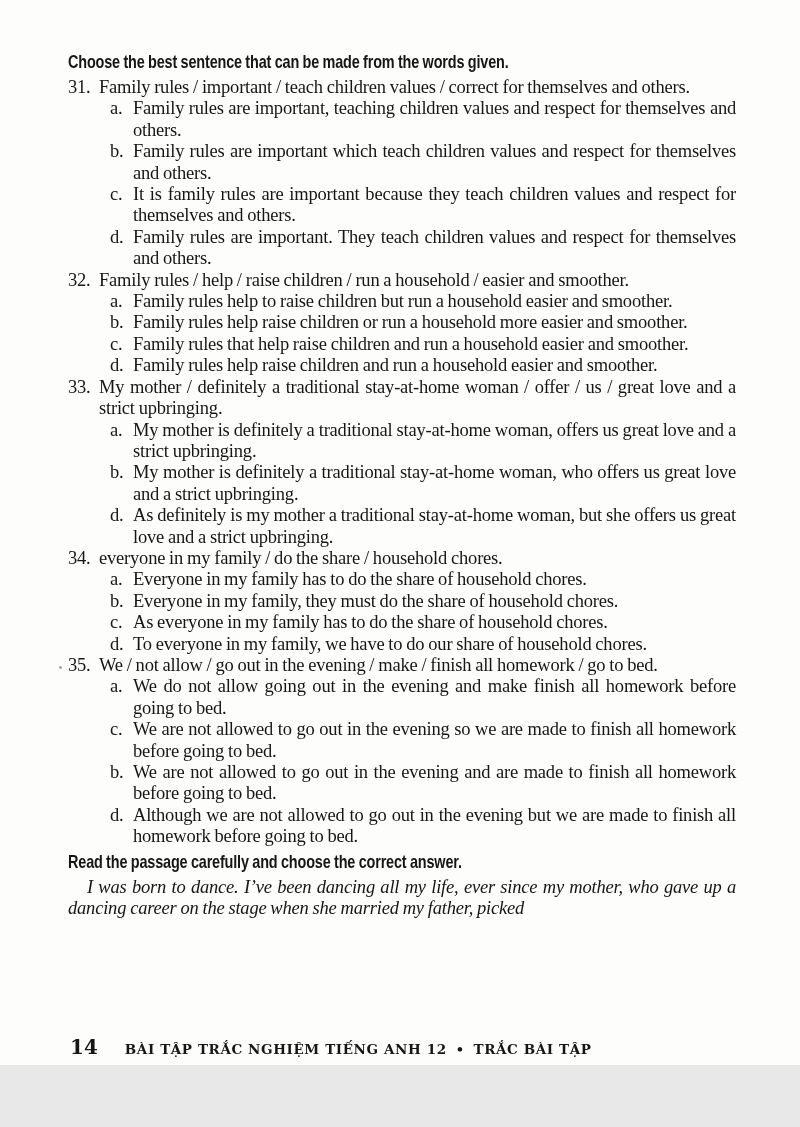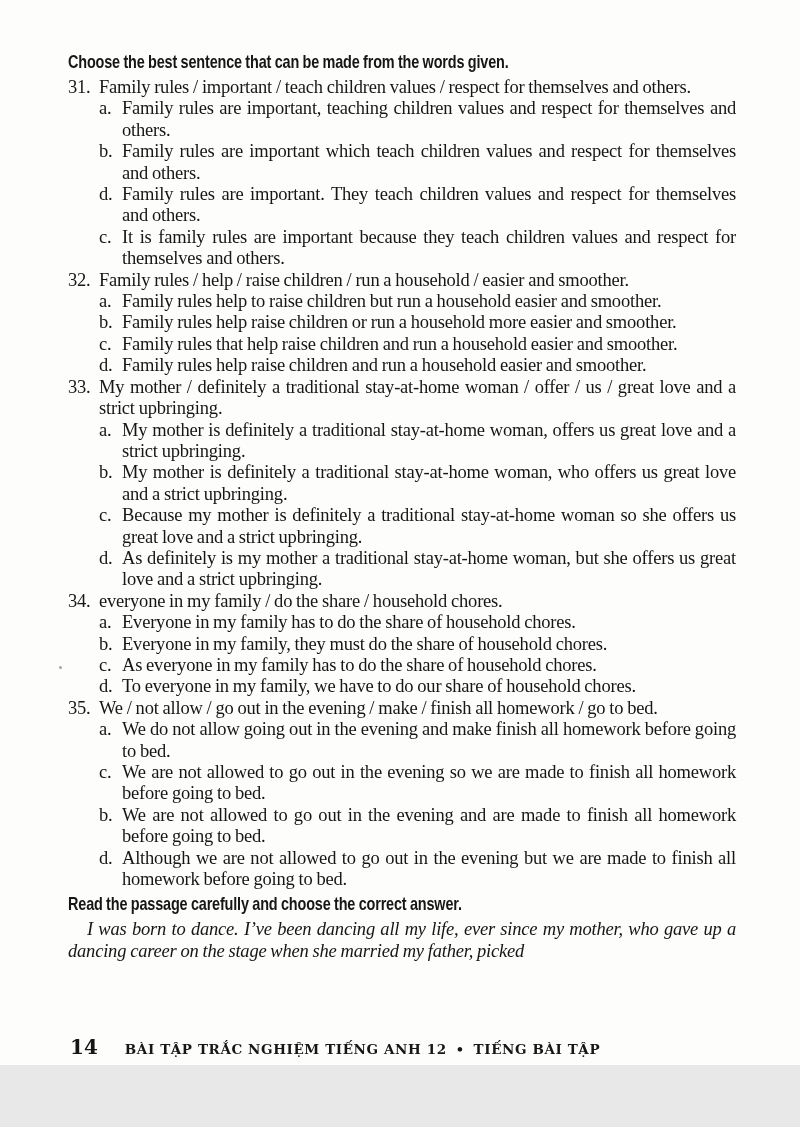--- a/index.html
+++ b/index.html
@@ -41,21 +41,21 @@
     padding-left:31px;
     text-indent:-31px;
   }
   .num {
     display:inline-block;
     width:31px;
     text-indent:0;
     font-family:Liberation Serif, serif;
   }
   .opt {
-    margin-left:31px;
+    margin-left:42px;
     padding-left:23px;
     text-indent:-23px;
   }
   .letter {
     display:inline-block;
     width:23px;
     text-indent:0;
   }
   .passage {
     text-indent:19px;
@@ -95,40 +95,39 @@
 </style>
 </head>
 <body>
 
 <div class="page">
   <div class="content body-text">
 
     <div class="heading first">Choose the best sentence that can be made from the words given.</div>
 
     <div class="q">
-      <p class="q-prompt"><span class="num">31.</span><span>Family rules / important / teach children values / respect for themselves and others.</span></p>
+      <p class="q-prompt"><span class="num">31.</span><span>Family rules / important / teach children values / correct for themselves and others.</span></p>
       <p class="opt"><span class="letter">a.</span><span>Family rules are important, teaching children values and respect for themselves and others.</span></p>
       <p class="opt"><span class="letter">b.</span><span>Family rules are important which teach children values and respect for themselves and others.</span></p>
+      <p class="opt"><span class="letter">c.</span><span>It is family rules are important because they teach children values and respect for themselves and others.</span></p>
       <p class="opt"><span class="letter">d.</span><span>Family rules are important. They teach children values and respect for themselves and others.</span></p>
-      <p class="opt"><span class="letter">c.</span><span>It is family rules are important because they teach children values and respect for themselves and others.</span></p>
     </div>
 
     <div class="q">
       <p class="q-prompt"><span class="num">32.</span><span>Family rules / help / raise children / run a household / easier and smoother.</span></p>
       <p class="opt"><span class="letter">a.</span><span>Family rules help to raise children but run a household easier and smoother.</span></p>
       <p class="opt"><span class="letter">b.</span><span>Family rules help raise children or run a household more easier and smoother.</span></p>
       <p class="opt"><span class="letter">c.</span><span>Family rules that help raise children and run a household easier and smoother.</span></p>
       <p class="opt"><span class="letter">d.</span><span>Family rules help raise children and run a household easier and smoother.</span></p>
     </div>
 
     <div class="q">
       <p class="q-prompt"><span class="num">33.</span><span>My mother / definitely a traditional stay-at-home woman / offer / us / great love and a strict upbringing.</span></p>
       <p class="opt"><span class="letter">a.</span><span>My mother is definitely a traditional stay-at-home woman, offers us great love and a strict upbringing.</span></p>
       <p class="opt"><span class="letter">b.</span><span>My mother is definitely a traditional stay-at-home woman, who offers us great love and a strict upbringing.</span></p>
-      <p class="opt"><span class="letter">c.</span><span>Because my mother is definitely a traditional stay-at-home woman so she offers us great love and a strict upbringing.</span></p>
       <p class="opt"><span class="letter">d.</span><span>As definitely is my mother a traditional stay-at-home woman, but she offers us great love and a strict upbringing.</span></p>
     </div>
 
     <div class="q">
       <p class="q-prompt"><span class="num">34.</span><span>everyone in my family / do the share / household chores.</span></p>
       <p class="opt"><span class="letter">a.</span><span>Everyone in my family has to do the share of household chores.</span></p>
       <p class="opt"><span class="letter">b.</span><span>Everyone in my family, they must do the share of household chores.</span></p>
       <p class="opt"><span class="letter">c.</span><span>As everyone in my family has to do the share of household chores.</span></p>
       <p class="opt"><span class="letter">d.</span><span>To everyone in my family, we have to do our share of household chores.</span></p>
     </div>
@@ -146,15 +145,15 @@
     <p class="passage">I was born to dance. I’ve been dancing all my life, ever since my mother, who gave up a dancing career on the stage when she married my father, picked</p>
 
   </div>
 
   <div class="artifact-dot"></div>
 
   <div class="footer">
     <span class="page-num">14</span>
     <span class="footer-text book">BÀI TẬP TRẮC NGHIỆM TIẾNG ANH 12</span>
     <span class="footer-text footer-bullet">•</span>
-    <span class="footer-text">TIẾNG BÀI TẬP</span>
+    <span class="footer-text">TRẮC BÀI TẬP</span>
   </div>
 </div>
 
 </body></html>

